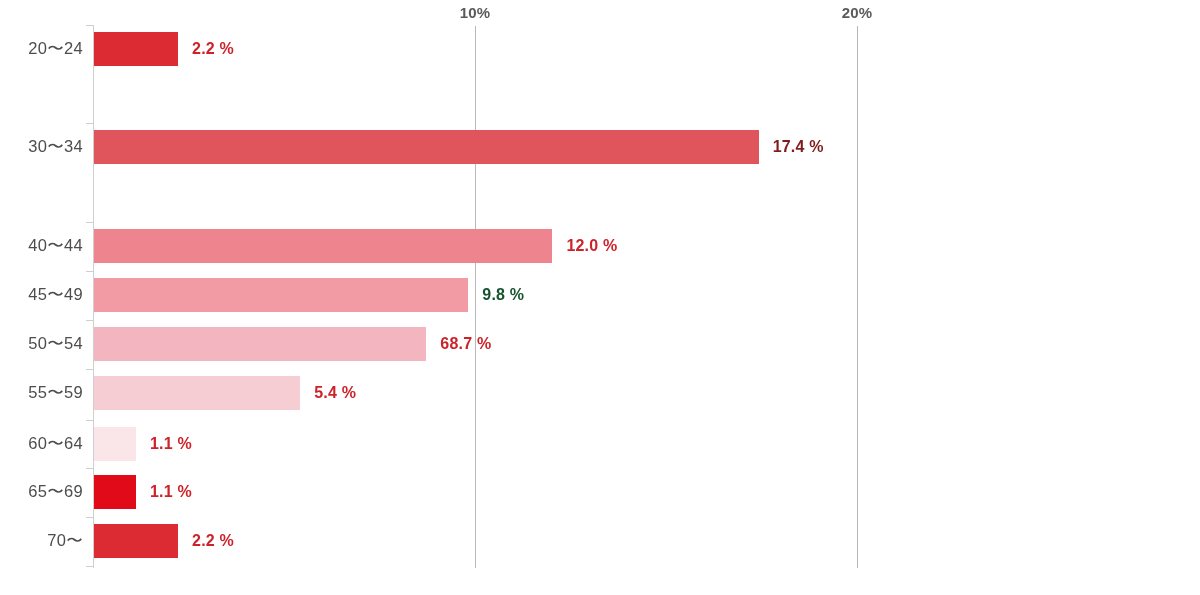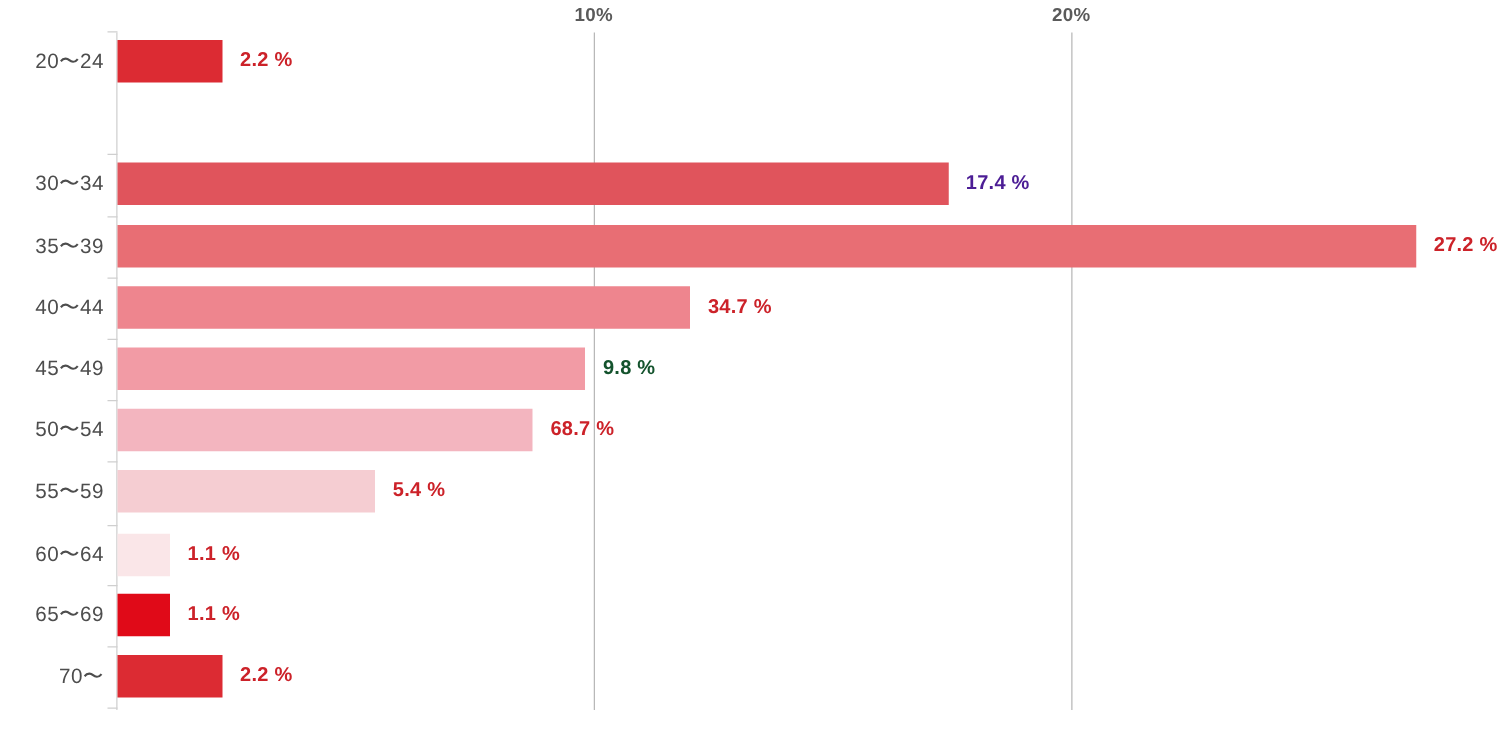--- a/index.html
+++ b/index.html
@@ -120,33 +120,27 @@
       <div class="row" style="top: 6px;">
         <div class="tick-mark" style="top: -7px;"></div>
         <div class="cat-label">20〜24</div>
         <div class="bar" style="width: 84.04px; background: rgb(220, 43, 51);"></div>
         <div class="value-label" style="left: 192.04px; color: rgb(204, 34, 41);">2.2 %</div>
       </div>
       <div class="row" style="top: 104.4px;">
         <div class="tick-mark" style="top: -7px;"></div>
         <div class="cat-label">30〜34</div>
         <div class="bar" style="width: 664.68px; background: rgb(224, 84, 92);"></div>
-        <div class="value-label" style="left: 772.68px; color: #4c1d95;">17.4 %</div>
-      </div>
-      <div class="row" style="top: 153.6px;">
-        <div class="tick-mark" style="top: -7px;"></div>
-        <div class="cat-label">35〜39</div>
-        <div class="bar" style="width: 1039.04px; background: rgb(232, 110, 116);"></div>
-        <div class="value-label" style="left: 1147.04px; color: rgb(204, 34, 41);">27.2 %</div>
+        <div class="value-label" style="left: 772.68px; color: #7f1d1d;">17.4 %</div>
       </div>
       <div class="row" style="top: 202.8px;">
         <div class="tick-mark" style="top: -7px;"></div>
         <div class="cat-label">40〜44</div>
         <div class="bar" style="width: 458.4px; background: rgb(238, 133, 142);"></div>
-        <div class="value-label" style="left: 566.4px; color: rgb(204, 34, 41);">34.7 %</div>
+        <div class="value-label" style="left: 566.4px; color: rgb(204, 34, 41);">12.0 %</div>
       </div>
       <div class="row" style="top: 252px;">
         <div class="tick-mark" style="top: -7px;"></div>
         <div class="cat-label">45〜49</div>
         <div class="bar" style="width: 374.36px; background: rgb(242, 155, 165);"></div>
         <div class="value-label" style="left: 482.36px; color: #14532d;">9.8 %</div>
       </div>
       <div class="row" style="top: 301.2px;">
         <div class="tick-mark" style="top: -7px;"></div>
         <div class="cat-label">50〜54</div>

